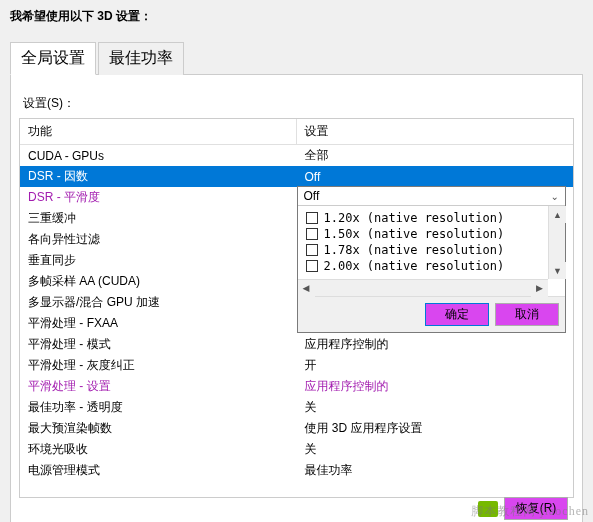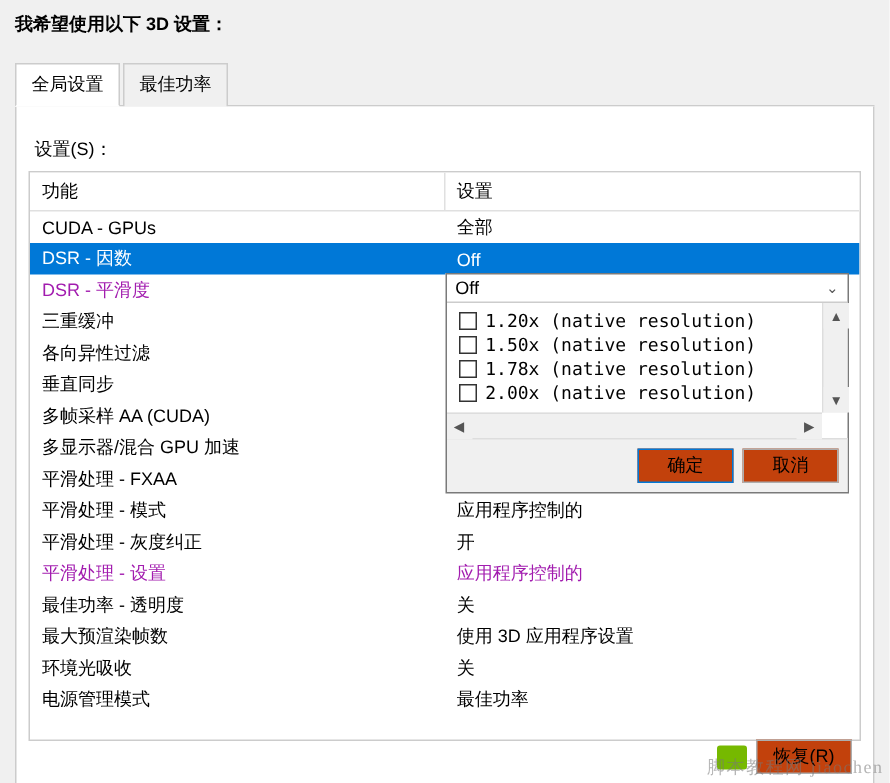--- a/index.html
+++ b/index.html
@@ -21,21 +21,21 @@
       margin: 8px 10px 0 10px;
       display: flex;
       border-bottom: 1px solid #ccc;
     }
     .tab {
       padding: 5px 10px;
       border: 1px solid #ccc;
       border-bottom: none;
       margin-right: 2px;
       background: #f0f0f0;
-      font-size: 12px;
+      font-size: 16px;
       position: relative;
       top: 1px;
     }
     .tab.active {
       background: #fff;
       border-bottom: 1px solid #fff;
       z-index: 2;
     }
     .panel {
       margin: 0 10px;
@@ -148,21 +148,21 @@
     .dd-btns {
       display:flex; justify-content:flex-end; gap:6px;
       padding: 6px;
       border-top:1px solid #ddd;
       background:#f0f0f0;
     }
     .btn {
       min-width: 64px;
       padding: 2px 8px;
       border: 1px solid #adadad;
-      background: #c2410c;
+      background: #d946ef;
       font-size: 12px;
       text-align:center;
     }
     .btn.primary { border-color:#0078d7; }
     .footer {
       position: absolute;
       bottom: 6px;
       right: 14px;
       display:flex;
       align-items:center;

